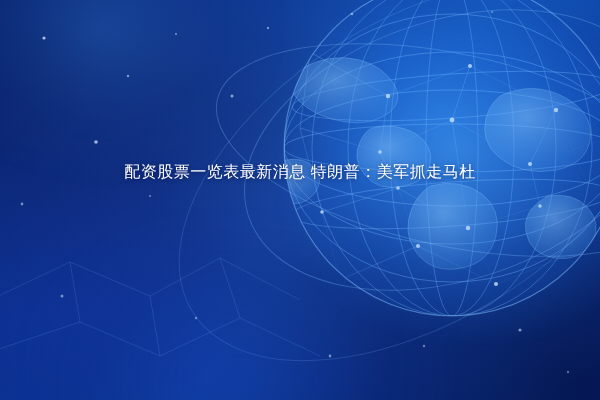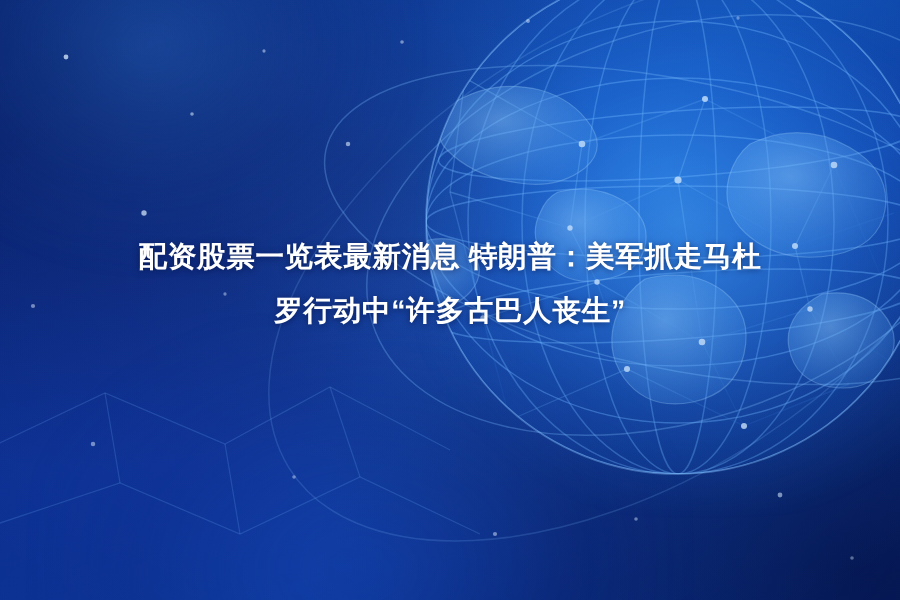--- a/index.html
+++ b/index.html
@@ -54,22 +54,22 @@
   .title-wrap {
     position: absolute;
     left: 0;
     top: 154px;
     width: 600px;
     text-align: center;
     z-index: 6;
   }
   .title-line {
     color: #ffffff;
-    font-size: 19px;
-    font-weight: bold;
+    font-size: 16px;
+    font-weight: normal;
     letter-spacing: 0.5px;
     line-height: 36px;
     text-shadow: 0 1px 4px rgba(0,10,50,0.55);
     white-space: nowrap;
   }
 </style>
 </head>
 <body>
 
 <div id="page">
@@ -192,16 +192,15 @@
         <circle cx="520" cy="330" r="1.6" opacity="0.55"></circle>
         <circle cx="568" cy="372" r="1.2" opacity="0.4"></circle>
         <circle cx="352" cy="14" r="1.3" opacity="0.5"></circle>
         <circle cx="492" cy="12" r="1.1" opacity="0.4"></circle>
       </g>
     </g>
   </svg>
 
   <div class="title-wrap">
     <div class="title-line">配资股票一览表最新消息 特朗普：美军抓走马杜</div>
-    <div class="title-line">罗行动中“许多古巴人丧生”</div>
   </div>
 
 </div>
 
 </body></html>

